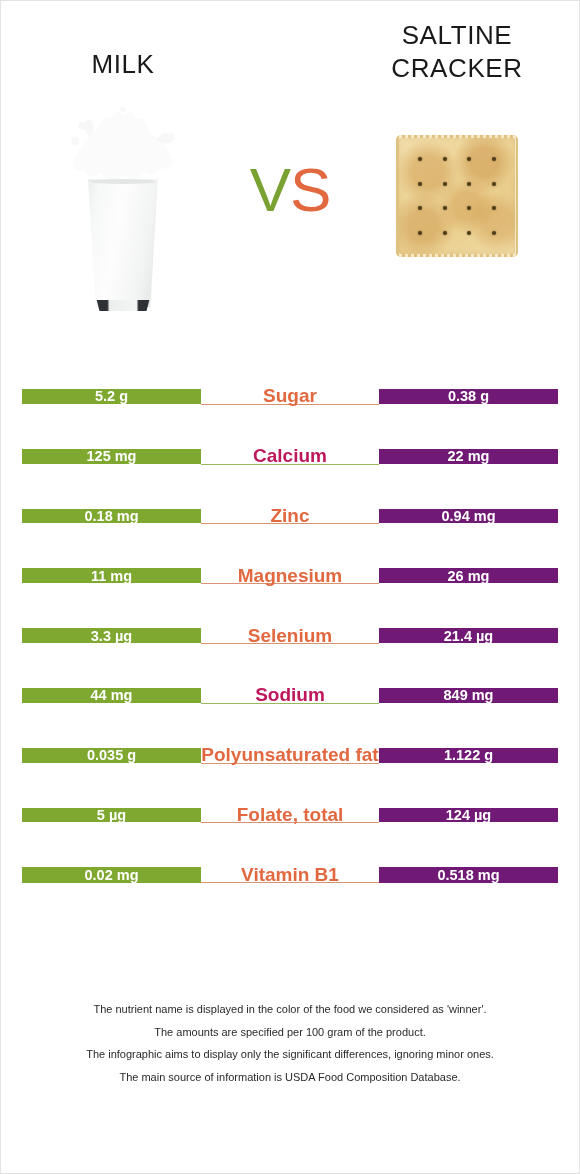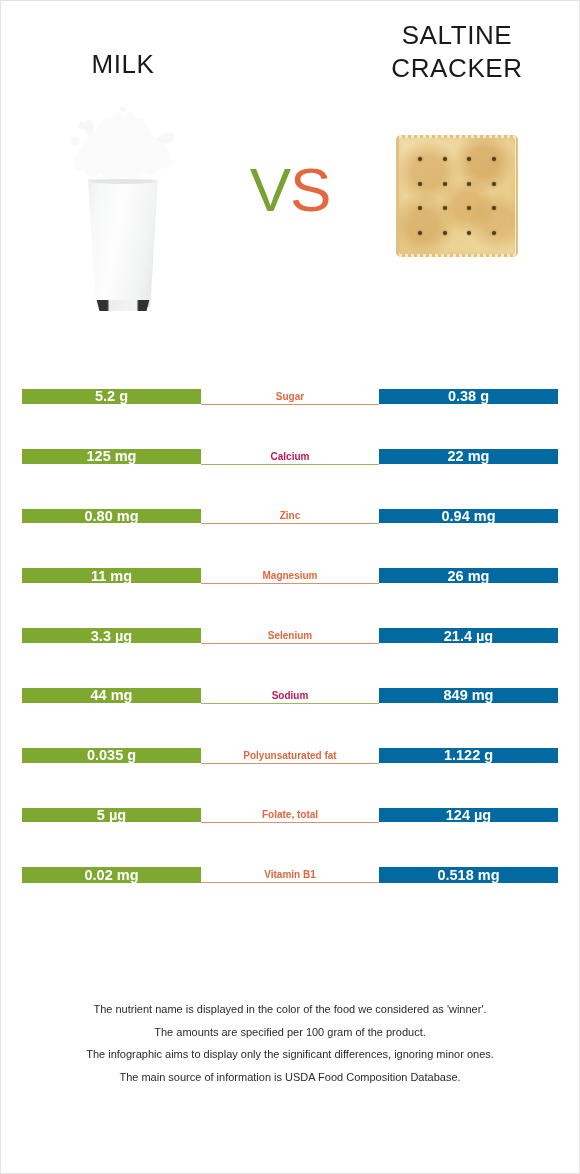--- a/index.html
+++ b/index.html
@@ -194,28 +194,28 @@
     margin-top: 44px;
   }
   .cell-left {
     width: 179px;
     background: #7ea830;
     color: #ffffff;
     border-bottom: 1.4px solid #ffffff;
   }
   .cell-right {
     width: 179px;
-    background: #0369a1;
+    background: #701a75;
     color: #ffffff;
     border-bottom: 1.4px solid #ffffff;
   }
   .cell-mid {
     flex: 1;
     background: #ffffff;
-    font-size: 10px;
+    font-size: 19px;
     font-weight: 600;
     border-bottom: 1px solid transparent;
   }
   .row:last-child .cell-left,
   .row:last-child .cell-right {
     border-bottom: none;
   }
   .win-green .cell-mid { color: #be185d; border-bottom-color: #9ab95e; }
   .win-orange .cell-mid { color: #e2683f; border-bottom-color: #d99374; }
 
@@ -295,21 +295,21 @@
         <div class="cell cell-left">5.2 g</div>
         <div class="cell cell-mid">Sugar</div>
         <div class="cell cell-right">0.38 g</div>
       </div>
       <div class="row win-green">
         <div class="cell cell-left">125 mg</div>
         <div class="cell cell-mid">Calcium</div>
         <div class="cell cell-right">22 mg</div>
       </div>
       <div class="row win-orange">
-        <div class="cell cell-left">0.80 mg</div>
+        <div class="cell cell-left">0.18 mg</div>
         <div class="cell cell-mid">Zinc</div>
         <div class="cell cell-right">0.94 mg</div>
       </div>
       <div class="row win-orange">
         <div class="cell cell-left">11 mg</div>
         <div class="cell cell-mid">Magnesium</div>
         <div class="cell cell-right">26 mg</div>
       </div>
       <div class="row win-orange">
         <div class="cell cell-left">3.3 µg</div>

